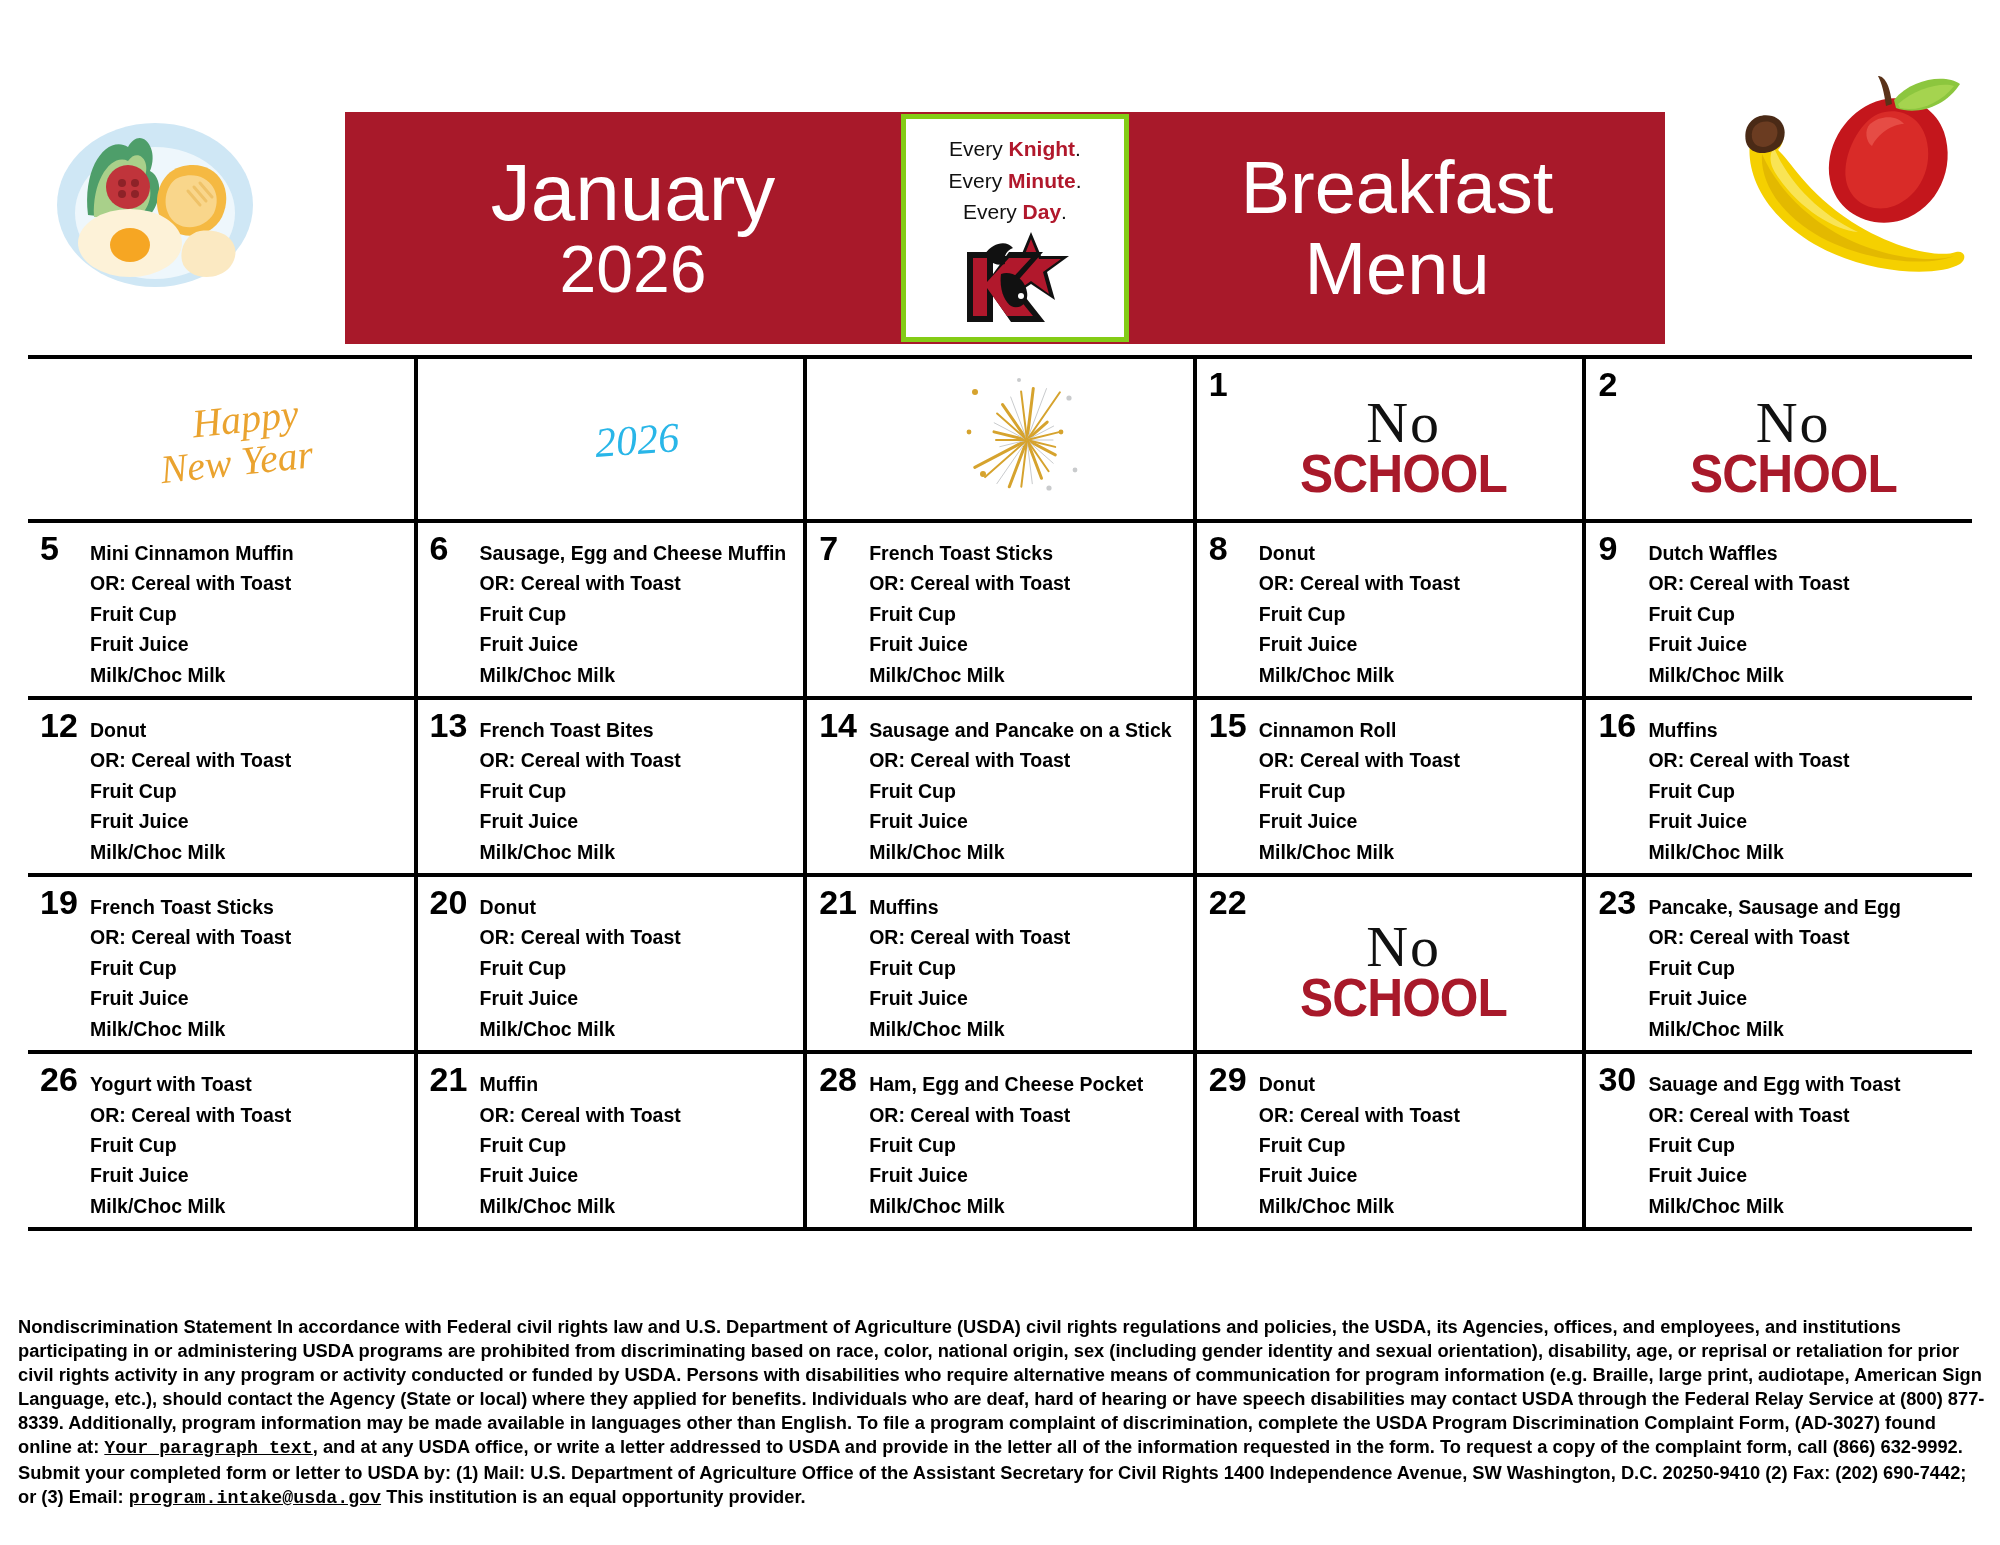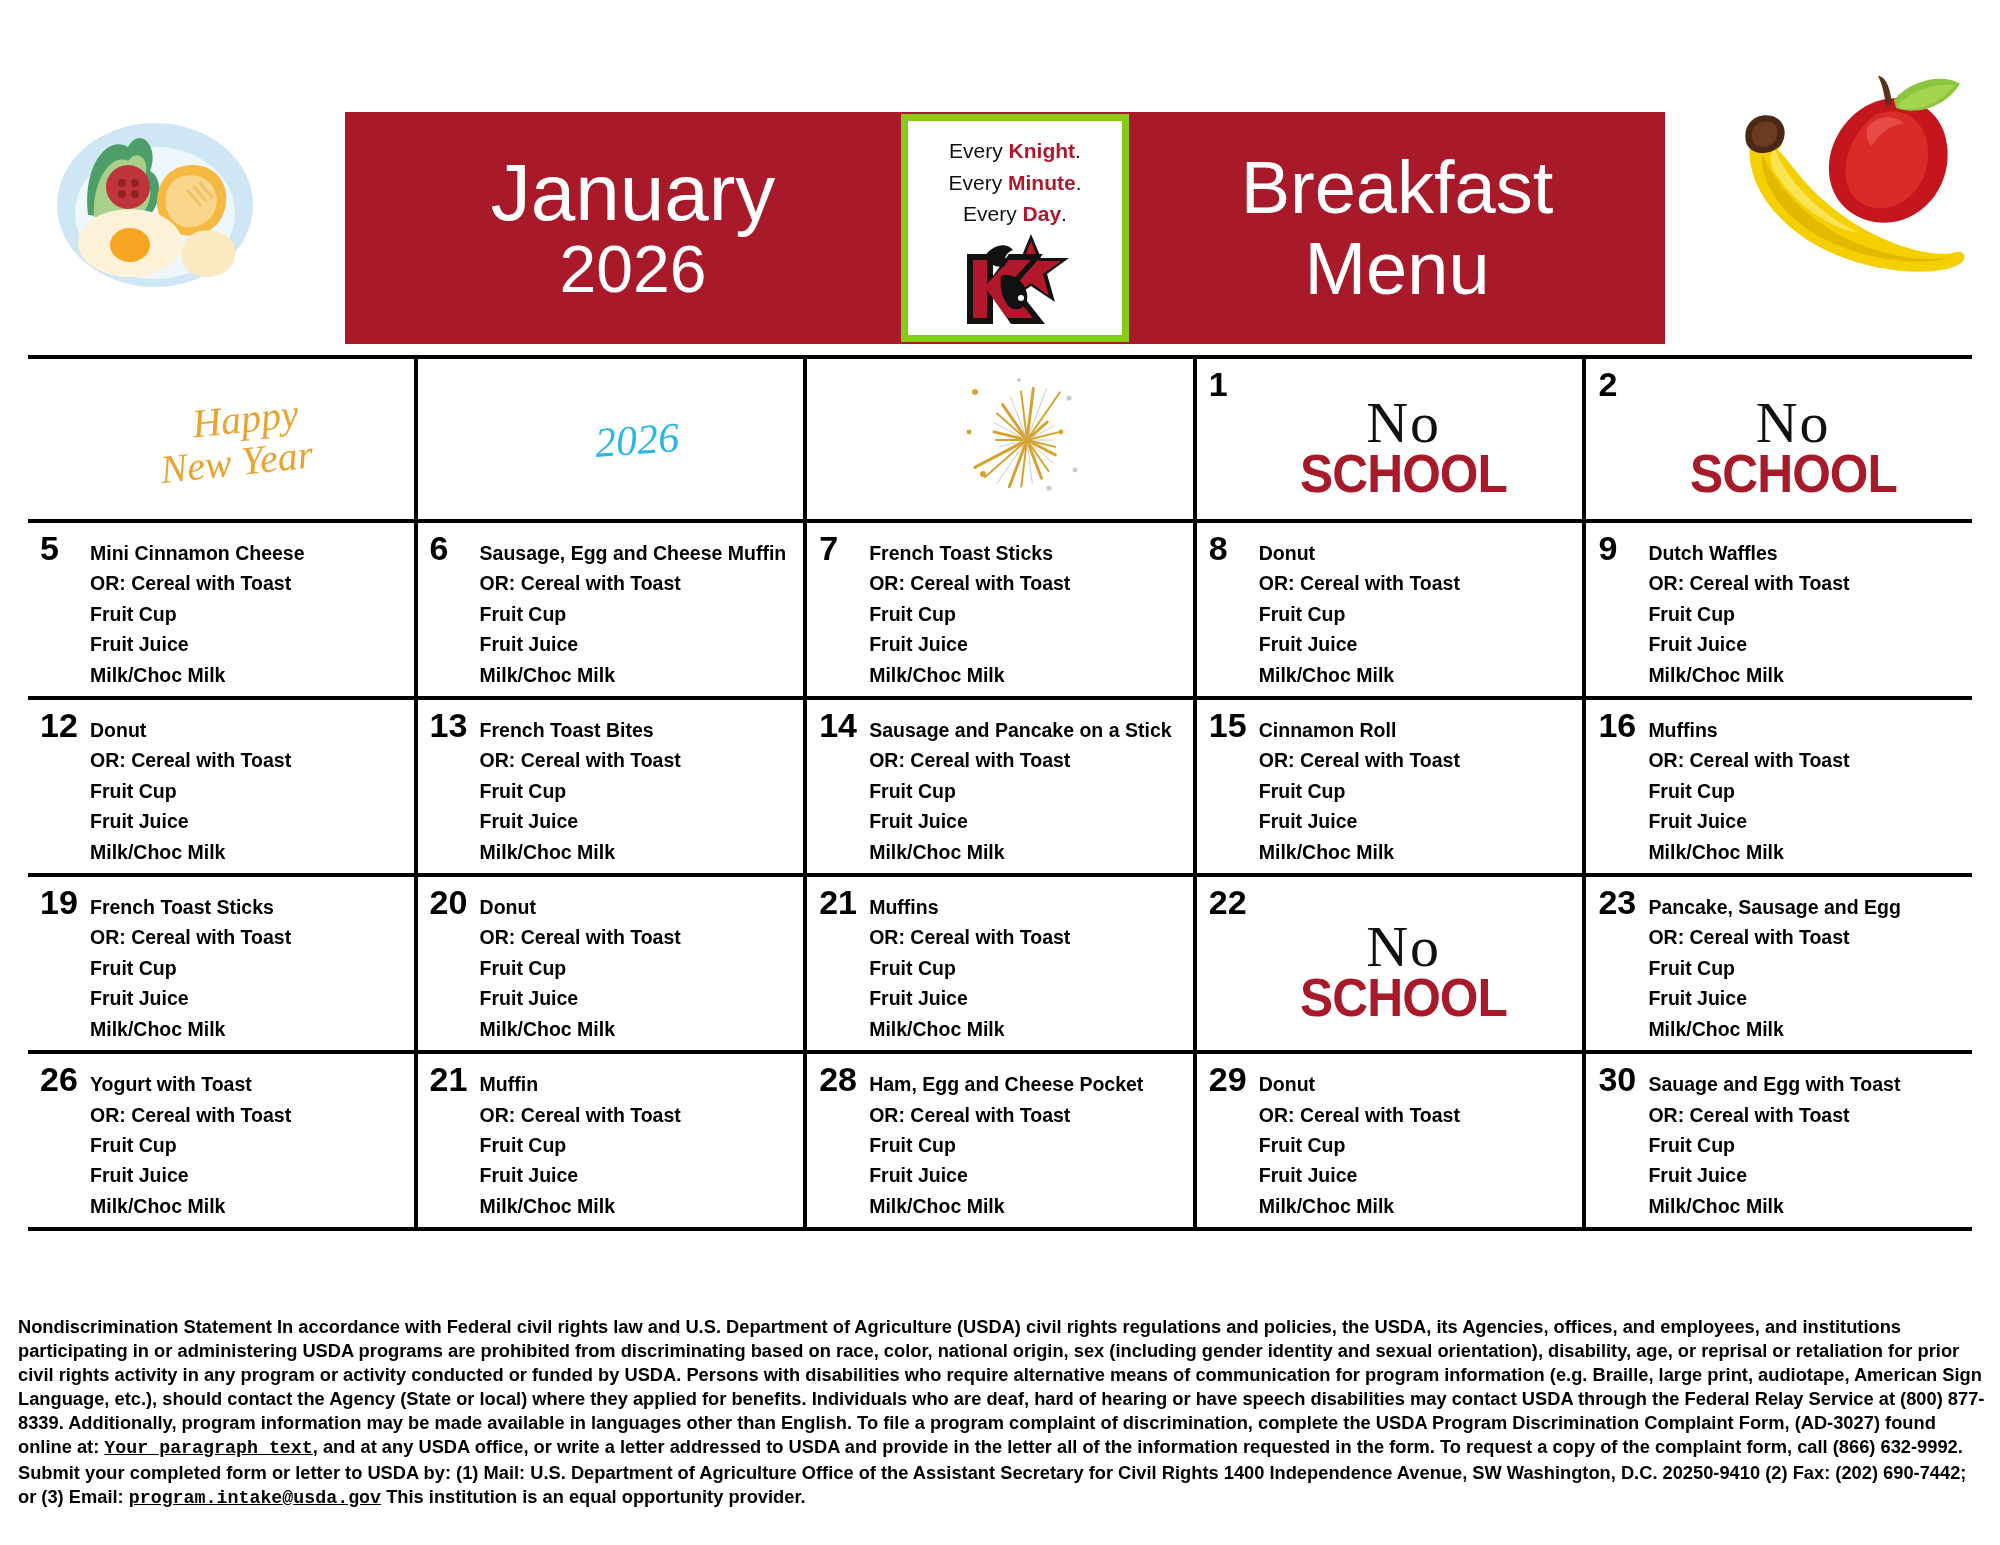--- a/index.html
+++ b/index.html
@@ -55,21 +55,21 @@
     font-size: 74px;
     font-weight: 400;
     line-height: 1.1;
     font-family: "Liberation Sans", sans-serif;
   }
   #banner-meal .l1, #banner-meal .l2 { display:block; }
 
   #logo-box {
     width: 228px; height: 228px;
     background: #ffffff;
-    border: 7px solid #84cc16;
+    border: 5px solid #84cc16;
     display: flex;
     flex-direction: column;
     align-items: center;
     justify-content: flex-start;
     padding-top: 14px;
     flex: 0 0 auto;
   }
   .logo-line {
     font-size: 21px;
     font-weight: 700;
@@ -347,21 +347,21 @@
           <div class="noschool">
             <div class="no">No</div>
             <div class="school">SCHOOL</div>
           </div>
         </div>
       </div>
       <div class="week-row">
         <div class="cell">
           <div class="daynum">5</div>
           <div class="menu">
-            <div class="item">Mini Cinnamon Cheese</div>
+            <div class="item">Mini Cinnamon Muffin</div>
             <div class="item">OR: Cereal with Toast</div>
             <div class="item">Fruit Cup</div>
             <div class="item">Fruit Juice</div>
             <div class="item">Milk/Choc Milk</div>
           </div>
         </div>
         <div class="cell">
           <div class="daynum">6</div>
           <div class="menu">
             <div class="item">Sausage, Egg and Cheese Muffin</div>

